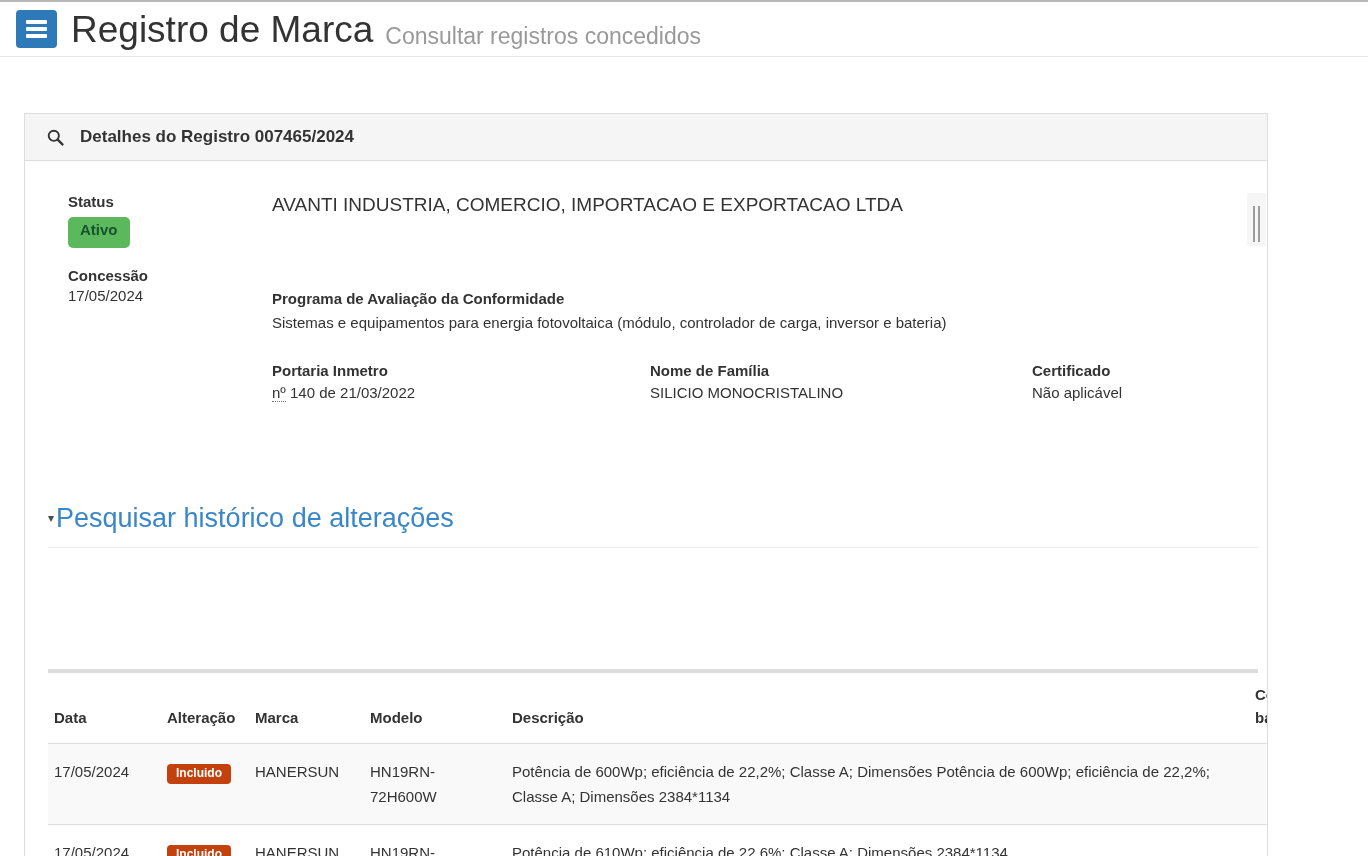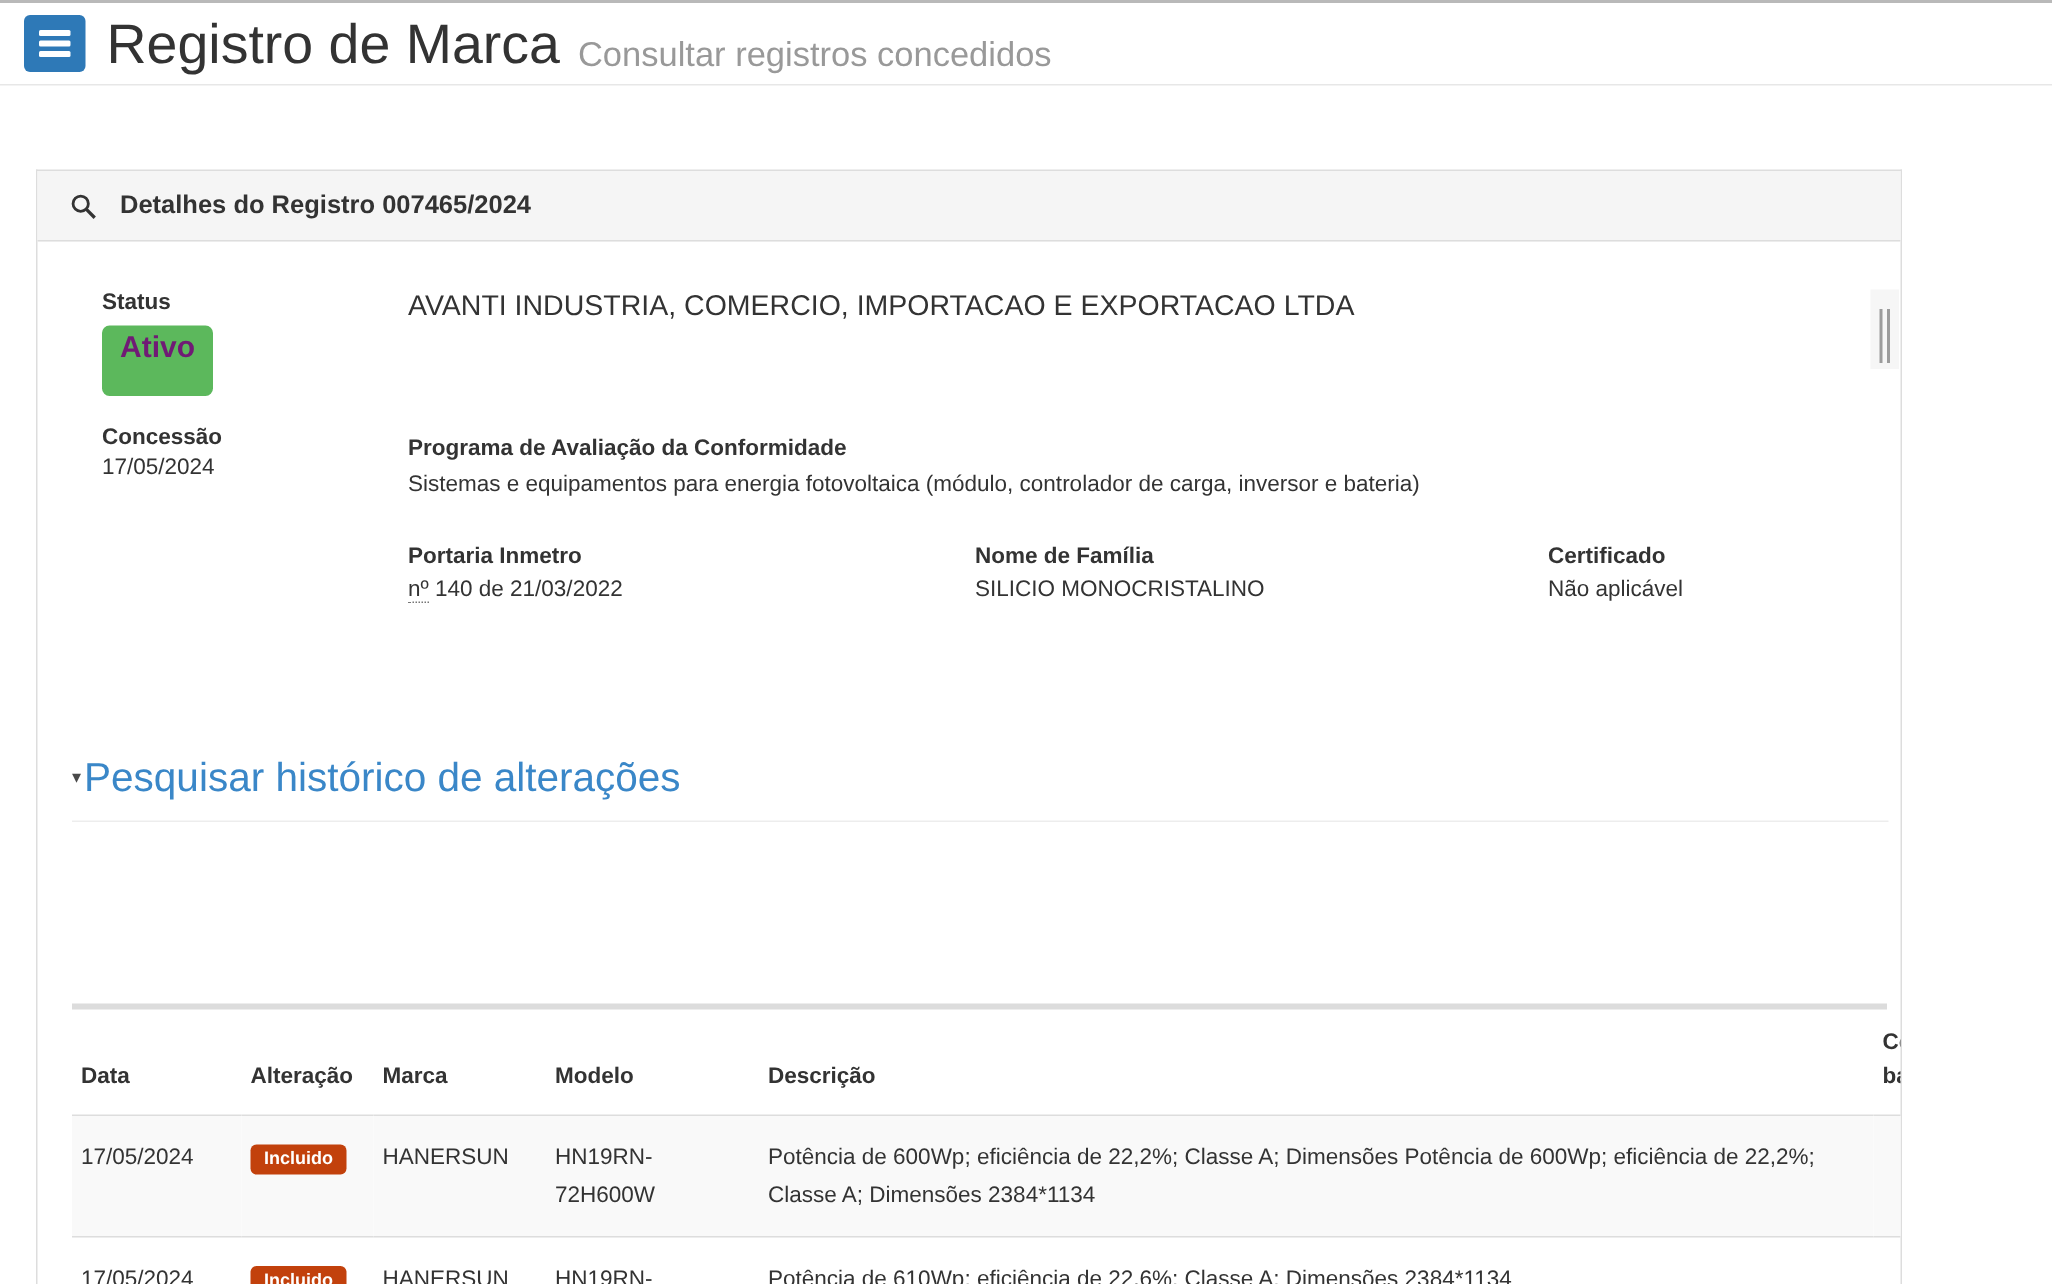--- a/index.html
+++ b/index.html
@@ -25,22 +25,22 @@
   .panel-header .search-icon { width:17px; height:17px; margin-right:16px; flex:none; }
   .panel-title { font-size:17px; font-weight:700; color:#333; }
 
   .panel-body { position:relative; height:695px; overflow:hidden; }
 
   .lbl { font-weight:700; font-size:15px; color:#333; }
   .val { font-size:15px; color:#333; }
 
   
   .status-col { position:absolute; left:23px; top:32px;margin-left:20px; }
-  .badge-green { display:inline-block; background:#5cb85c; color:#701a75; font-weight:700;
-                 font-size:20px; padding:4px 12px 20px; border-radius:5px; margin-top:7px; }
+  .badge-green { display:inline-block; background:#5cb85c; color:#14532d; font-weight:700;
+                 font-size:15px; padding:4px 12px 10px; border-radius:5px; margin-top:7px; }
   .concession-lbl { margin-top:19px; }
   .concession-val { margin-top:3px; }
 
   
   .info-col { position:absolute; left:247px; top:32px; width:1050px; }
   .info-line { font-size:15px; line-height:24px; }
   .company-name { font-weight:400; font-size:19px; line-height:24px; }
   abbr.dotted { text-decoration:none; border-bottom:1px dotted #777; cursor:help; }
   a.mail-link { color:#337ab7; text-decoration:none; }
   .program-block { position:absolute; left:247px; top:129px; }

